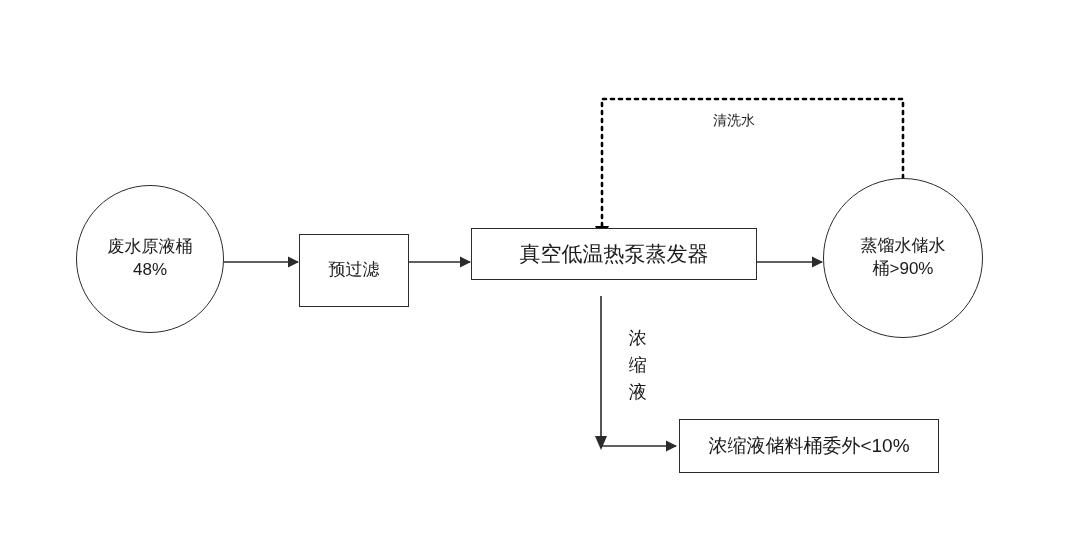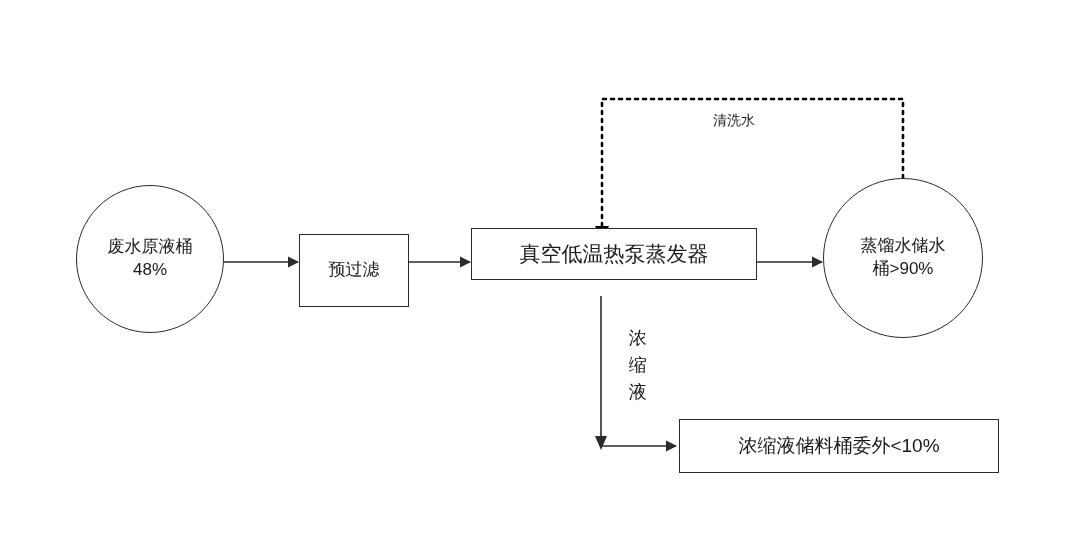--- a/index.html
+++ b/index.html
@@ -95,21 +95,21 @@
 
   <div class="node rect-node" style="left:471px; top:228px; width:286px; height:52px;">
     <span class="label-line" style="font-size:21px;">真空低温热泵蒸发器</span>
   </div>
 
   <div class="node circle-node" style="left:823px; top:178px; width:160px; height:160px;">
     <span class="label-line" style="font-size:17px;">蒸馏水储水</span>
     <span class="label-line" style="font-size:17px;">桶&gt;90%</span>
   </div>
 
-  <div class="node rect-node" style="left:679px; top:419px; width:320px; height:54px;">
+  <div class="node rect-node" style="left:679px; top:419px; width:260px; height:54px;">
     <span class="label-line" style="font-size:19px;">浓缩液储料桶委外&lt;10%</span>
   </div>
 
   <div class="free-label" style="left:713px; top:112px; font-size:14px;">清洗水</div>
 
   <div class="free-label vertical" style="left:608px; top:325px; font-size:18px;margin-left:19px;">浓缩液</div>
 
 </div>
 
 </body></html>

